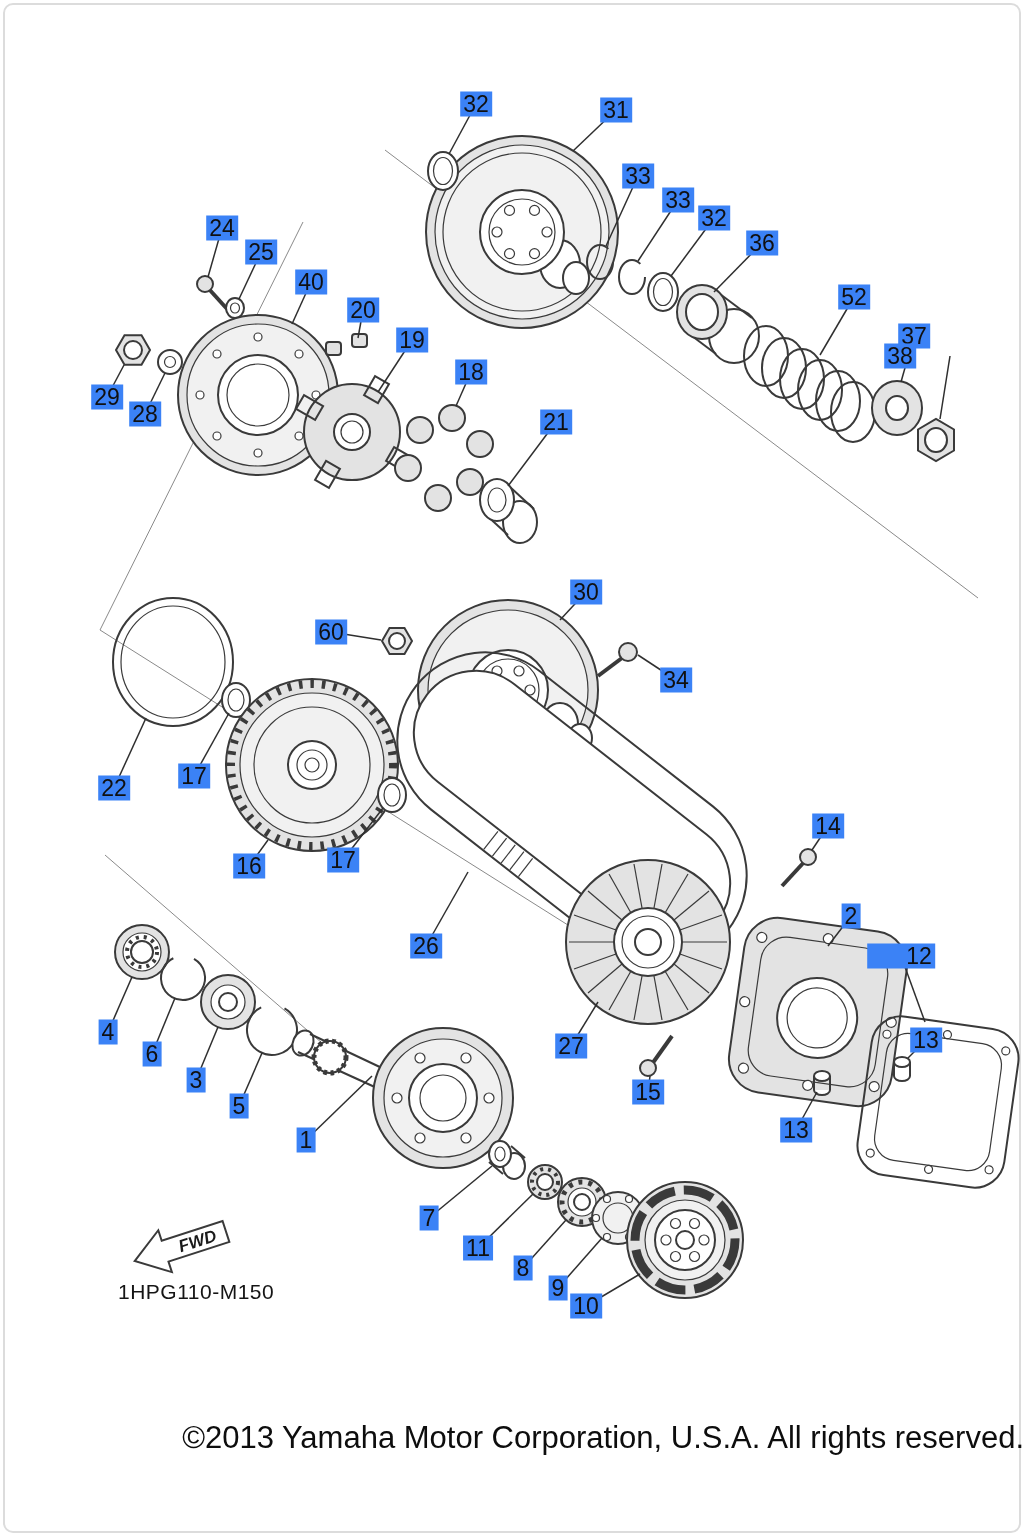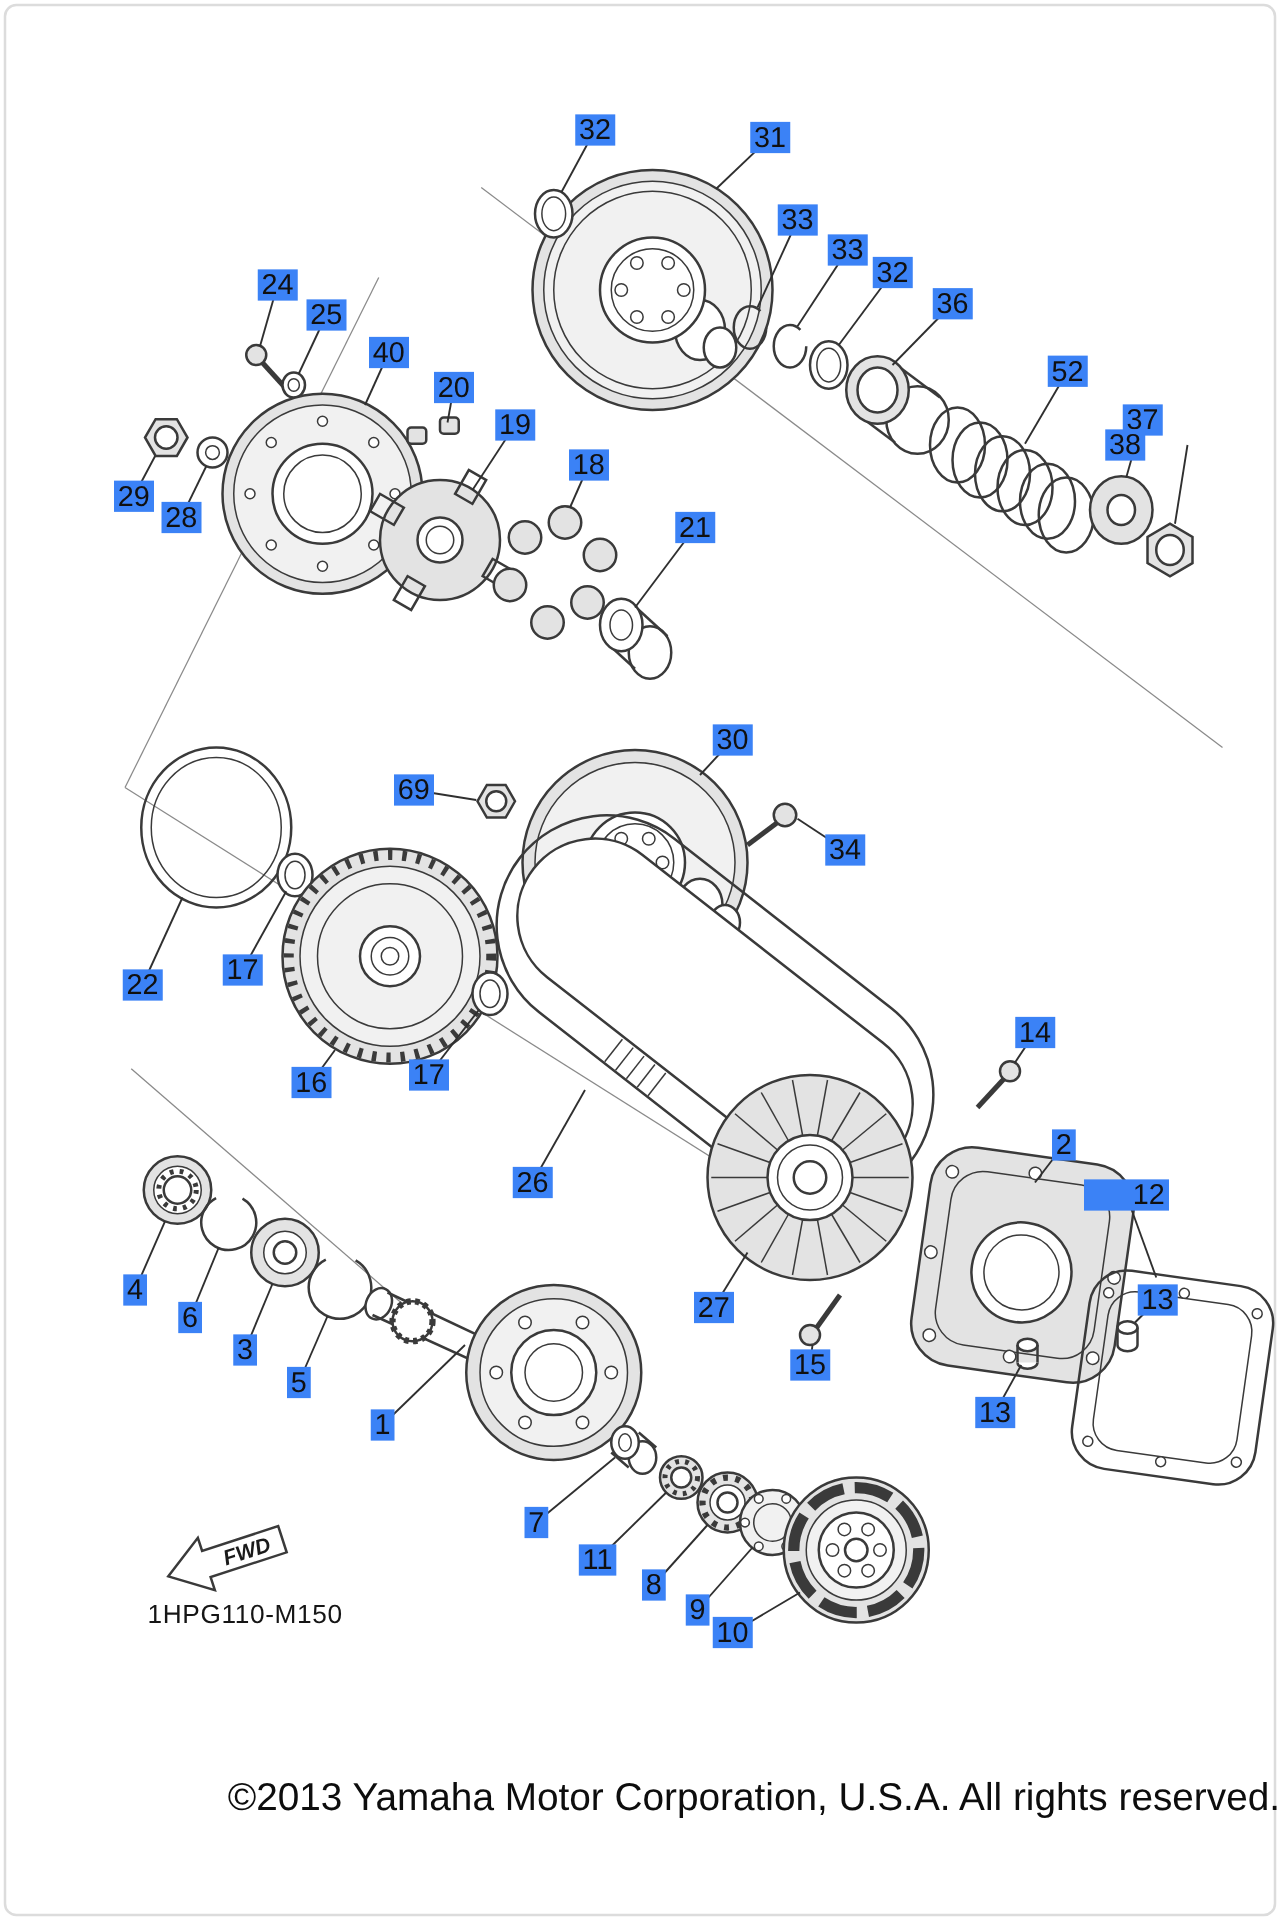--- a/index.html
+++ b/index.html
@@ -442,21 +442,21 @@
     <div class="callout" style="left: 222px; top: 228px;">24</div>
     <div class="callout" style="left: 261px; top: 252px;">25</div>
     <div class="callout" style="left: 311px; top: 282px;">40</div>
     <div class="callout" style="left: 363px; top: 310px;">20</div>
     <div class="callout" style="left: 412px; top: 340px;">19</div>
     <div class="callout" style="left: 471px; top: 372px;">18</div>
     <div class="callout" style="left: 556px; top: 422px;">21</div>
     <div class="callout" style="left: 107px; top: 397px;">29</div>
     <div class="callout" style="left: 145px; top: 414px;">28</div>
     <div class="callout" style="left: 586px; top: 592px;">30</div>
-    <div class="callout" style="left: 331px; top: 632px;">69</div>
+    <div class="callout" style="left: 331px; top: 632px;">60</div>
     <div class="callout" style="left: 676px; top: 680px; text-align: center;">34</div>
     <div class="callout" style="left: 114px; top: 788px;">22</div>
     <div class="callout" style="left: 194px; top: 776px;">17</div>
     <div class="callout" style="left: 249px; top: 866px;">16</div>
     <div class="callout" style="left: 343px; top: 860px;">17</div>
     <div class="callout" style="left: 426px; top: 946px;">26</div>
     <div class="callout" style="left: 828px; top: 826px;">14</div>
     <div class="callout" style="left: 851px; top: 916px;">2</div>
     <div class="callout" style="left: 901px; top: 956px; padding-left: 39px;">12</div>
     <div class="callout" style="left: 571px; top: 1046px;">27</div>

